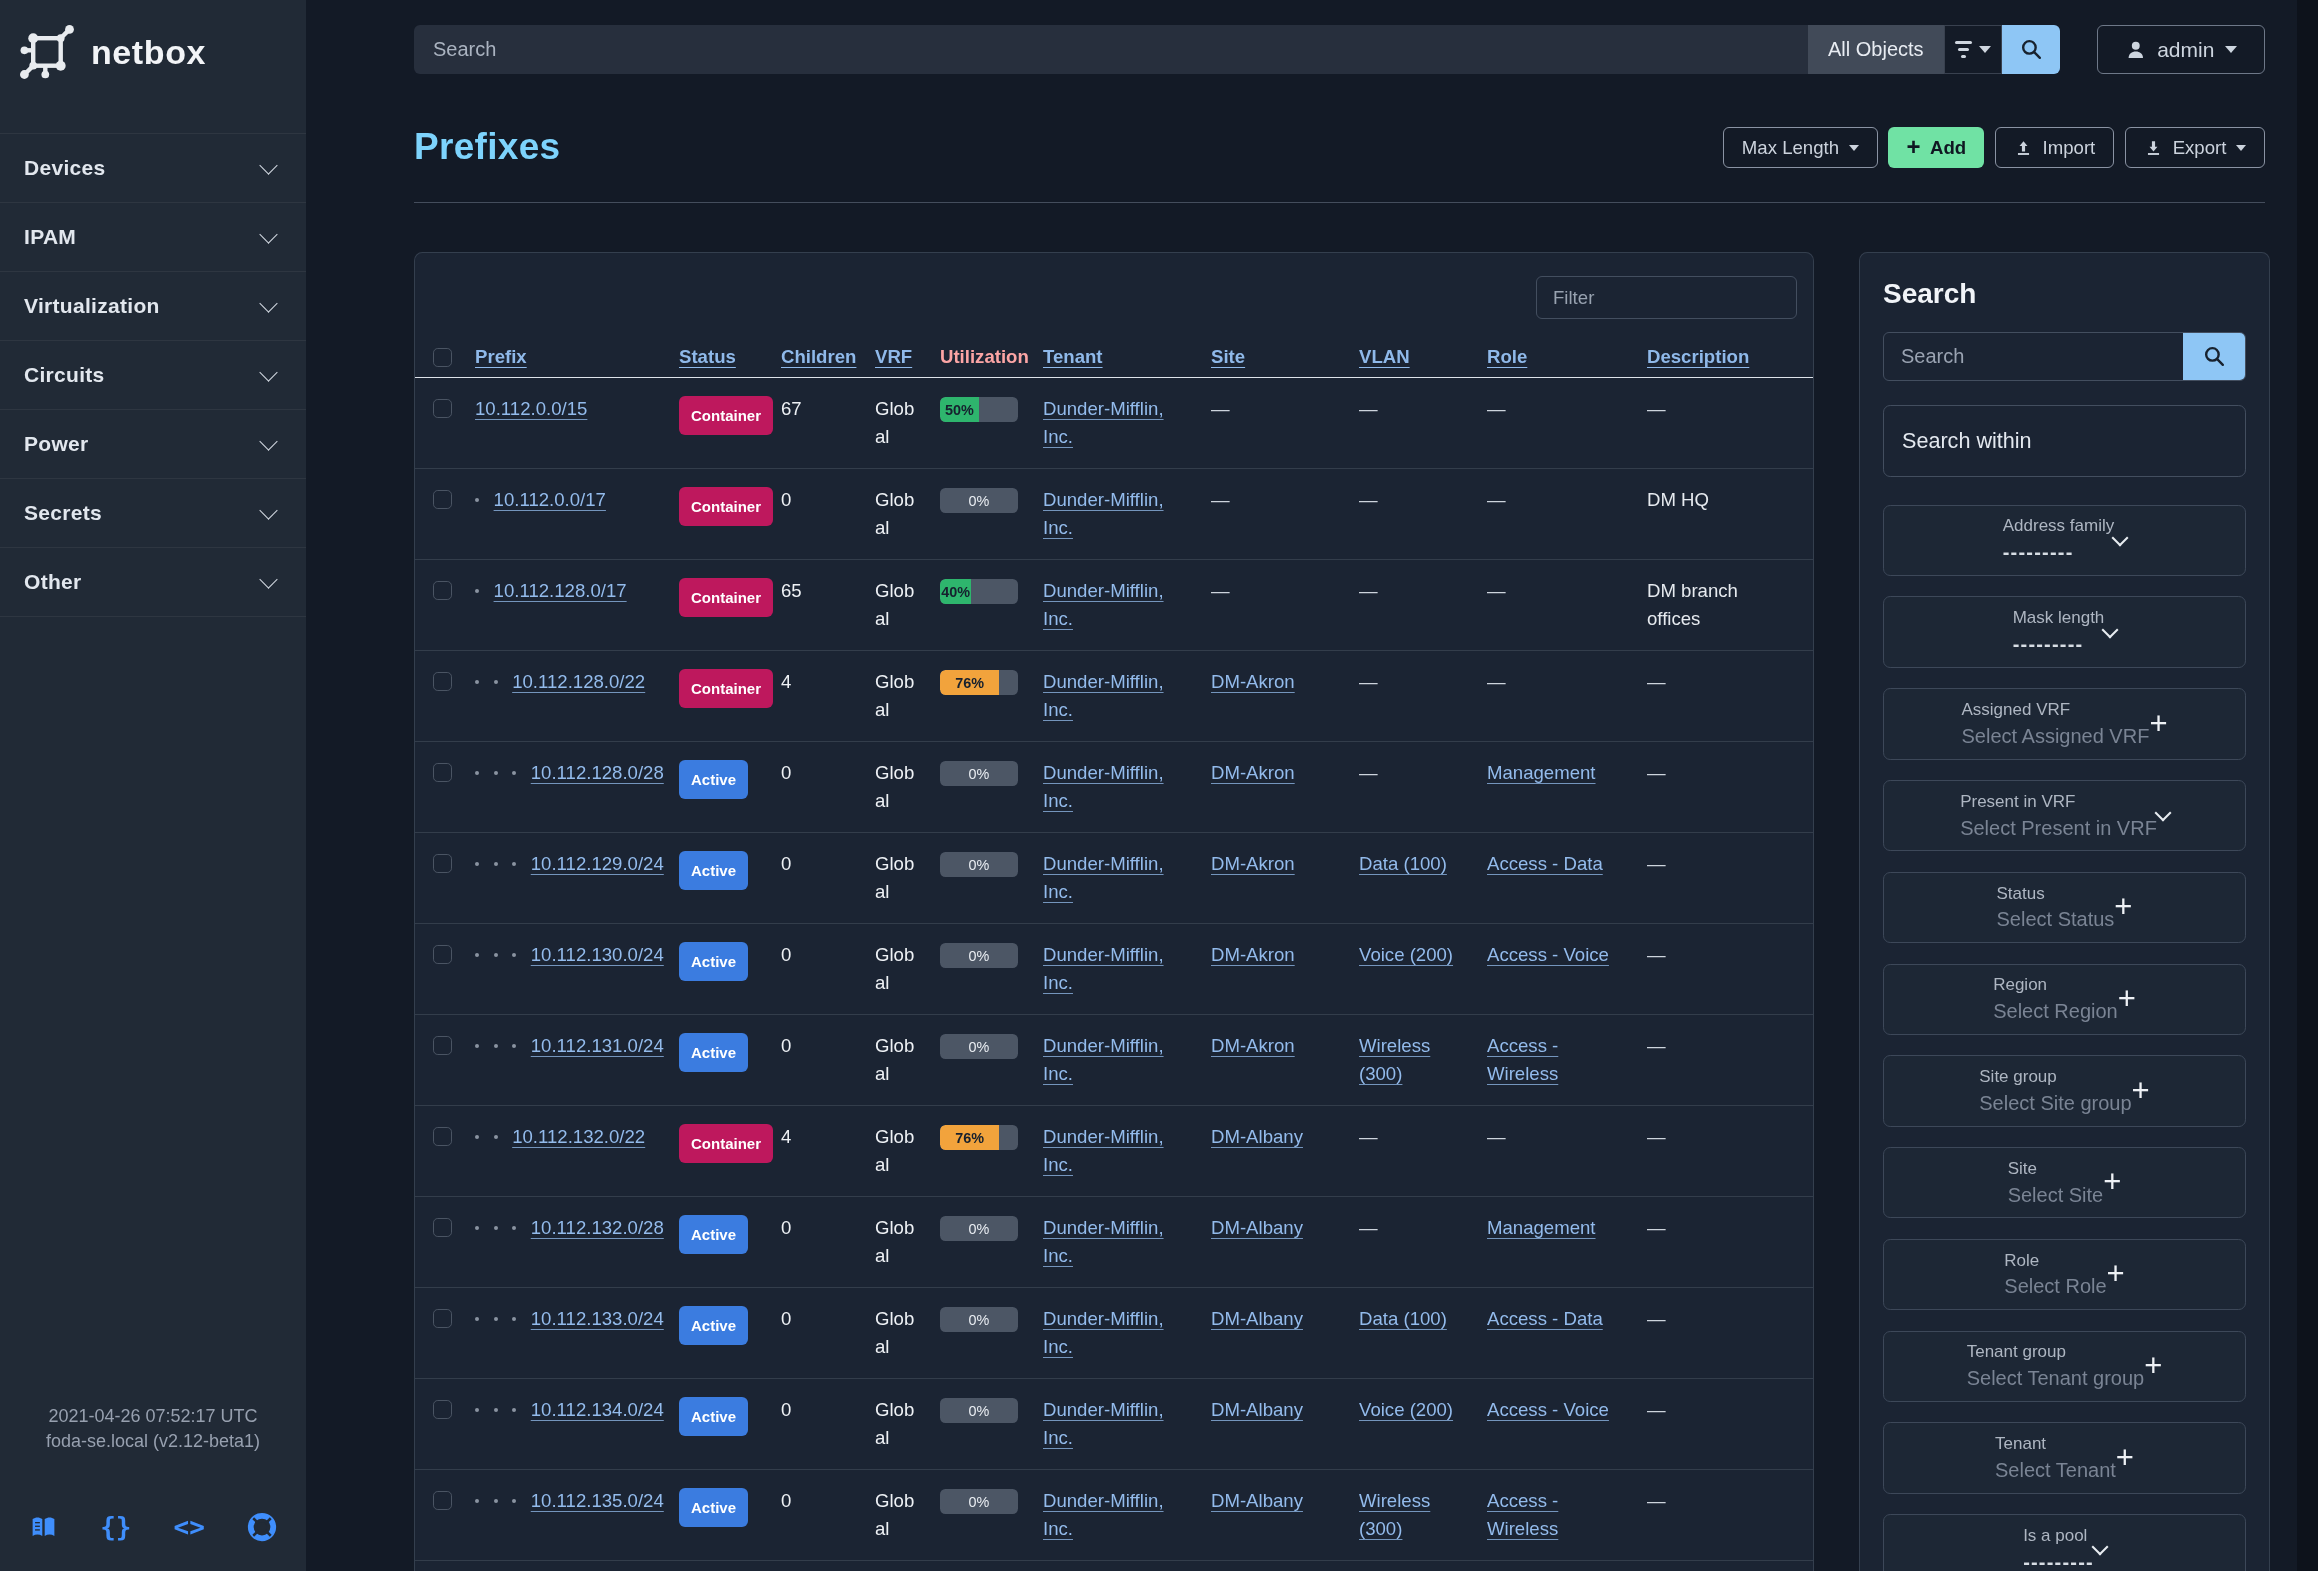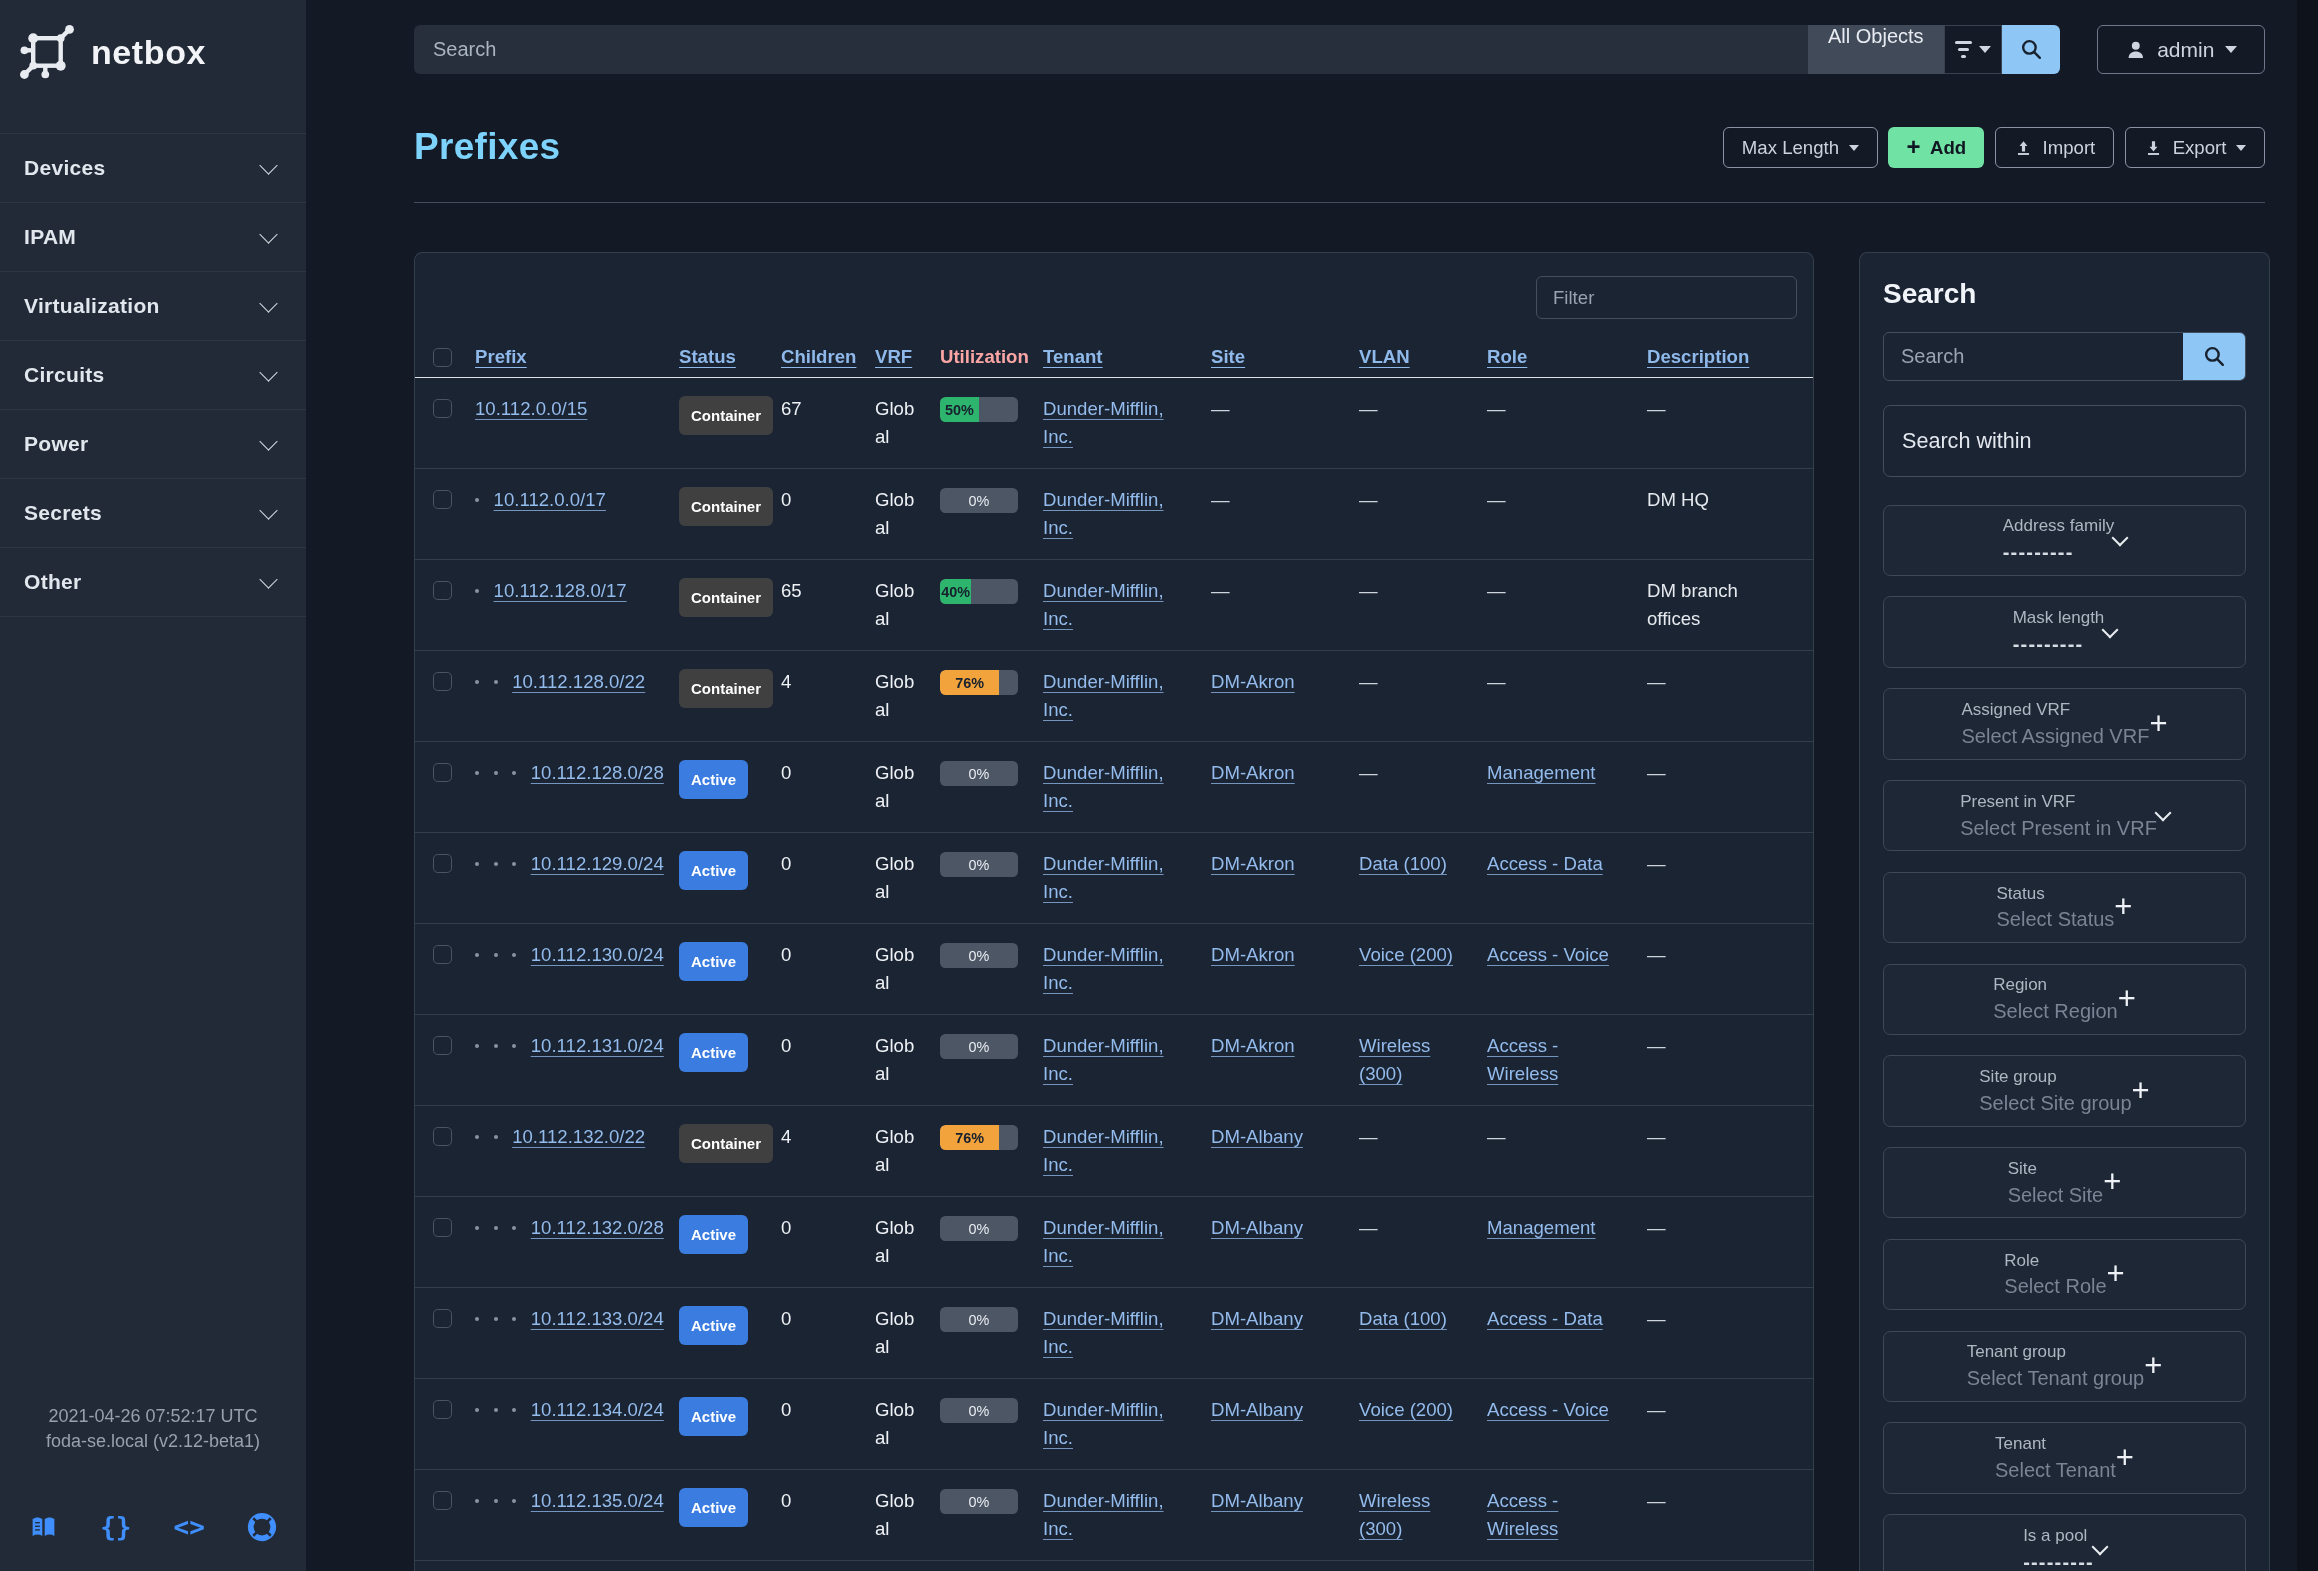--- a/index.html
+++ b/index.html
@@ -39,21 +39,21 @@
   .main { position:absolute; left:387px; top:0; width:1932px; height:1571px; }
   .topbar { display:flex; gap:37px; padding:25px 54px 0 27px; }
   .search-group {
     flex:1; display:flex; height:49px; border-radius:6px; overflow:hidden; align-items:stretch;
   }
   .sg-input {
     flex:1; background:#272f3d; border:none; outline:none; color:#c7cfda;
     font-size:20px; padding:0 19px; font-family:inherit;
   }
   .sg-input::placeholder { color:#aab3c0; }
-  .sg-scope { background:#414a58; color:#e8ecf2; display:flex; align-items:flex-start; padding:0 20.4px; font-size:20px; }
+  .sg-scope { background:#414a58; color:#e8ecf2; display:flex; align-items:center; padding:0 20.4px; font-size:20px; }
   .sg-filter {
     width:58px; background:#141b27; border:1.2px solid #39414f;
     display:flex; align-items:center; justify-content:center; gap:7.2px; cursor:pointer;
   }
   .funnel { display:flex; flex-direction:column; gap:3.6px; align-items:center; }
   .funnel i { display:block; height:3px; background:#cfd6df; border-radius:1.8px; }
   .funnel i:nth-child(1){ width:17px; } .funnel i:nth-child(2){ width:10.8px; } .funnel i:nth-child(3){ width:5.4px; }
   .caret { width:0; height:0; border-left:6px solid transparent; border-right:6px solid transparent; border-top:7.2px solid #cfd6df; }
   .sg-search { width:58px; background:#8ec6f5; display:flex; align-items:center; justify-content:center; cursor:pointer; }
   .btn-user {
@@ -86,21 +86,21 @@
   .tgrid { display:grid; grid-template-columns:42px 204px 102px 94px 65px 103px 168px 148px 128px 160px 1fr; padding-left:18px; }
   .thead { height:41px; align-items:center; border-bottom:1.8px solid #dee3ea; }
   .th { font-size:18.6px; font-weight:700; color:#8fb9ea; text-decoration:underline; text-underline-offset:4.2px; cursor:pointer; }
   .th.plain { color:#fca5a5; text-decoration:none; cursor:default; }
   .trow { padding-top:17px; padding-bottom:17px; border-bottom:0.6px solid #333d4b; align-items:start; font-size:18.6px; line-height:28px; }
   .checkbox { display:inline-block; width:19px; height:19px; border:1.8px solid #4a5463; border-radius:4.8px; margin-top:3.6px; cursor:pointer; }
   .prefix-cell { display:flex; align-items:center; }
   .dot { display:inline-block; width:4.2px; height:4.2px; border-radius:50%; background:#8a93a1; margin-right:14.4px; flex:none; }
   .lnk { color:#93bbec; text-decoration:underline; text-underline-offset:4.2px; text-decoration-color:rgba(147,187,236,0.75); }
   .badge { display:inline-block; font-size:15px; font-weight:700; padding:5.4px 12px; border-radius:6px; color:#ffffff; margin-top:1.2px; white-space:nowrap; }
-  .badge.container { background:#404040; }
+  .badge.container { background:#be185d; }
   .badge.active { background:#3b7ce0; }
   .val { color:#eef1f5; }
   .dash { color:#cdd4dd; }
   .util { width:78px; height:25px; border-radius:5.4px; background:#4c5665; overflow:hidden; position:relative; margin-top:2.4px; }
   .ufill { height:100%; border-radius:5.4px 0 0 5.4px; display:flex; align-items:center; justify-content:center; font-size:14.4px; font-weight:600; color:#16202e; }
   .ufill.green { background:#2eb56d; }
   .ufill.orange { background:#f2a33c; }
   .ulabel0 { position:absolute; inset:0; display:flex; align-items:center; justify-content:center; font-size:14.4px; color:#e9edf2; }
   .cell { padding-right:24px; overflow-wrap:break-word; }
   .desc { color:#e6eaef; }

